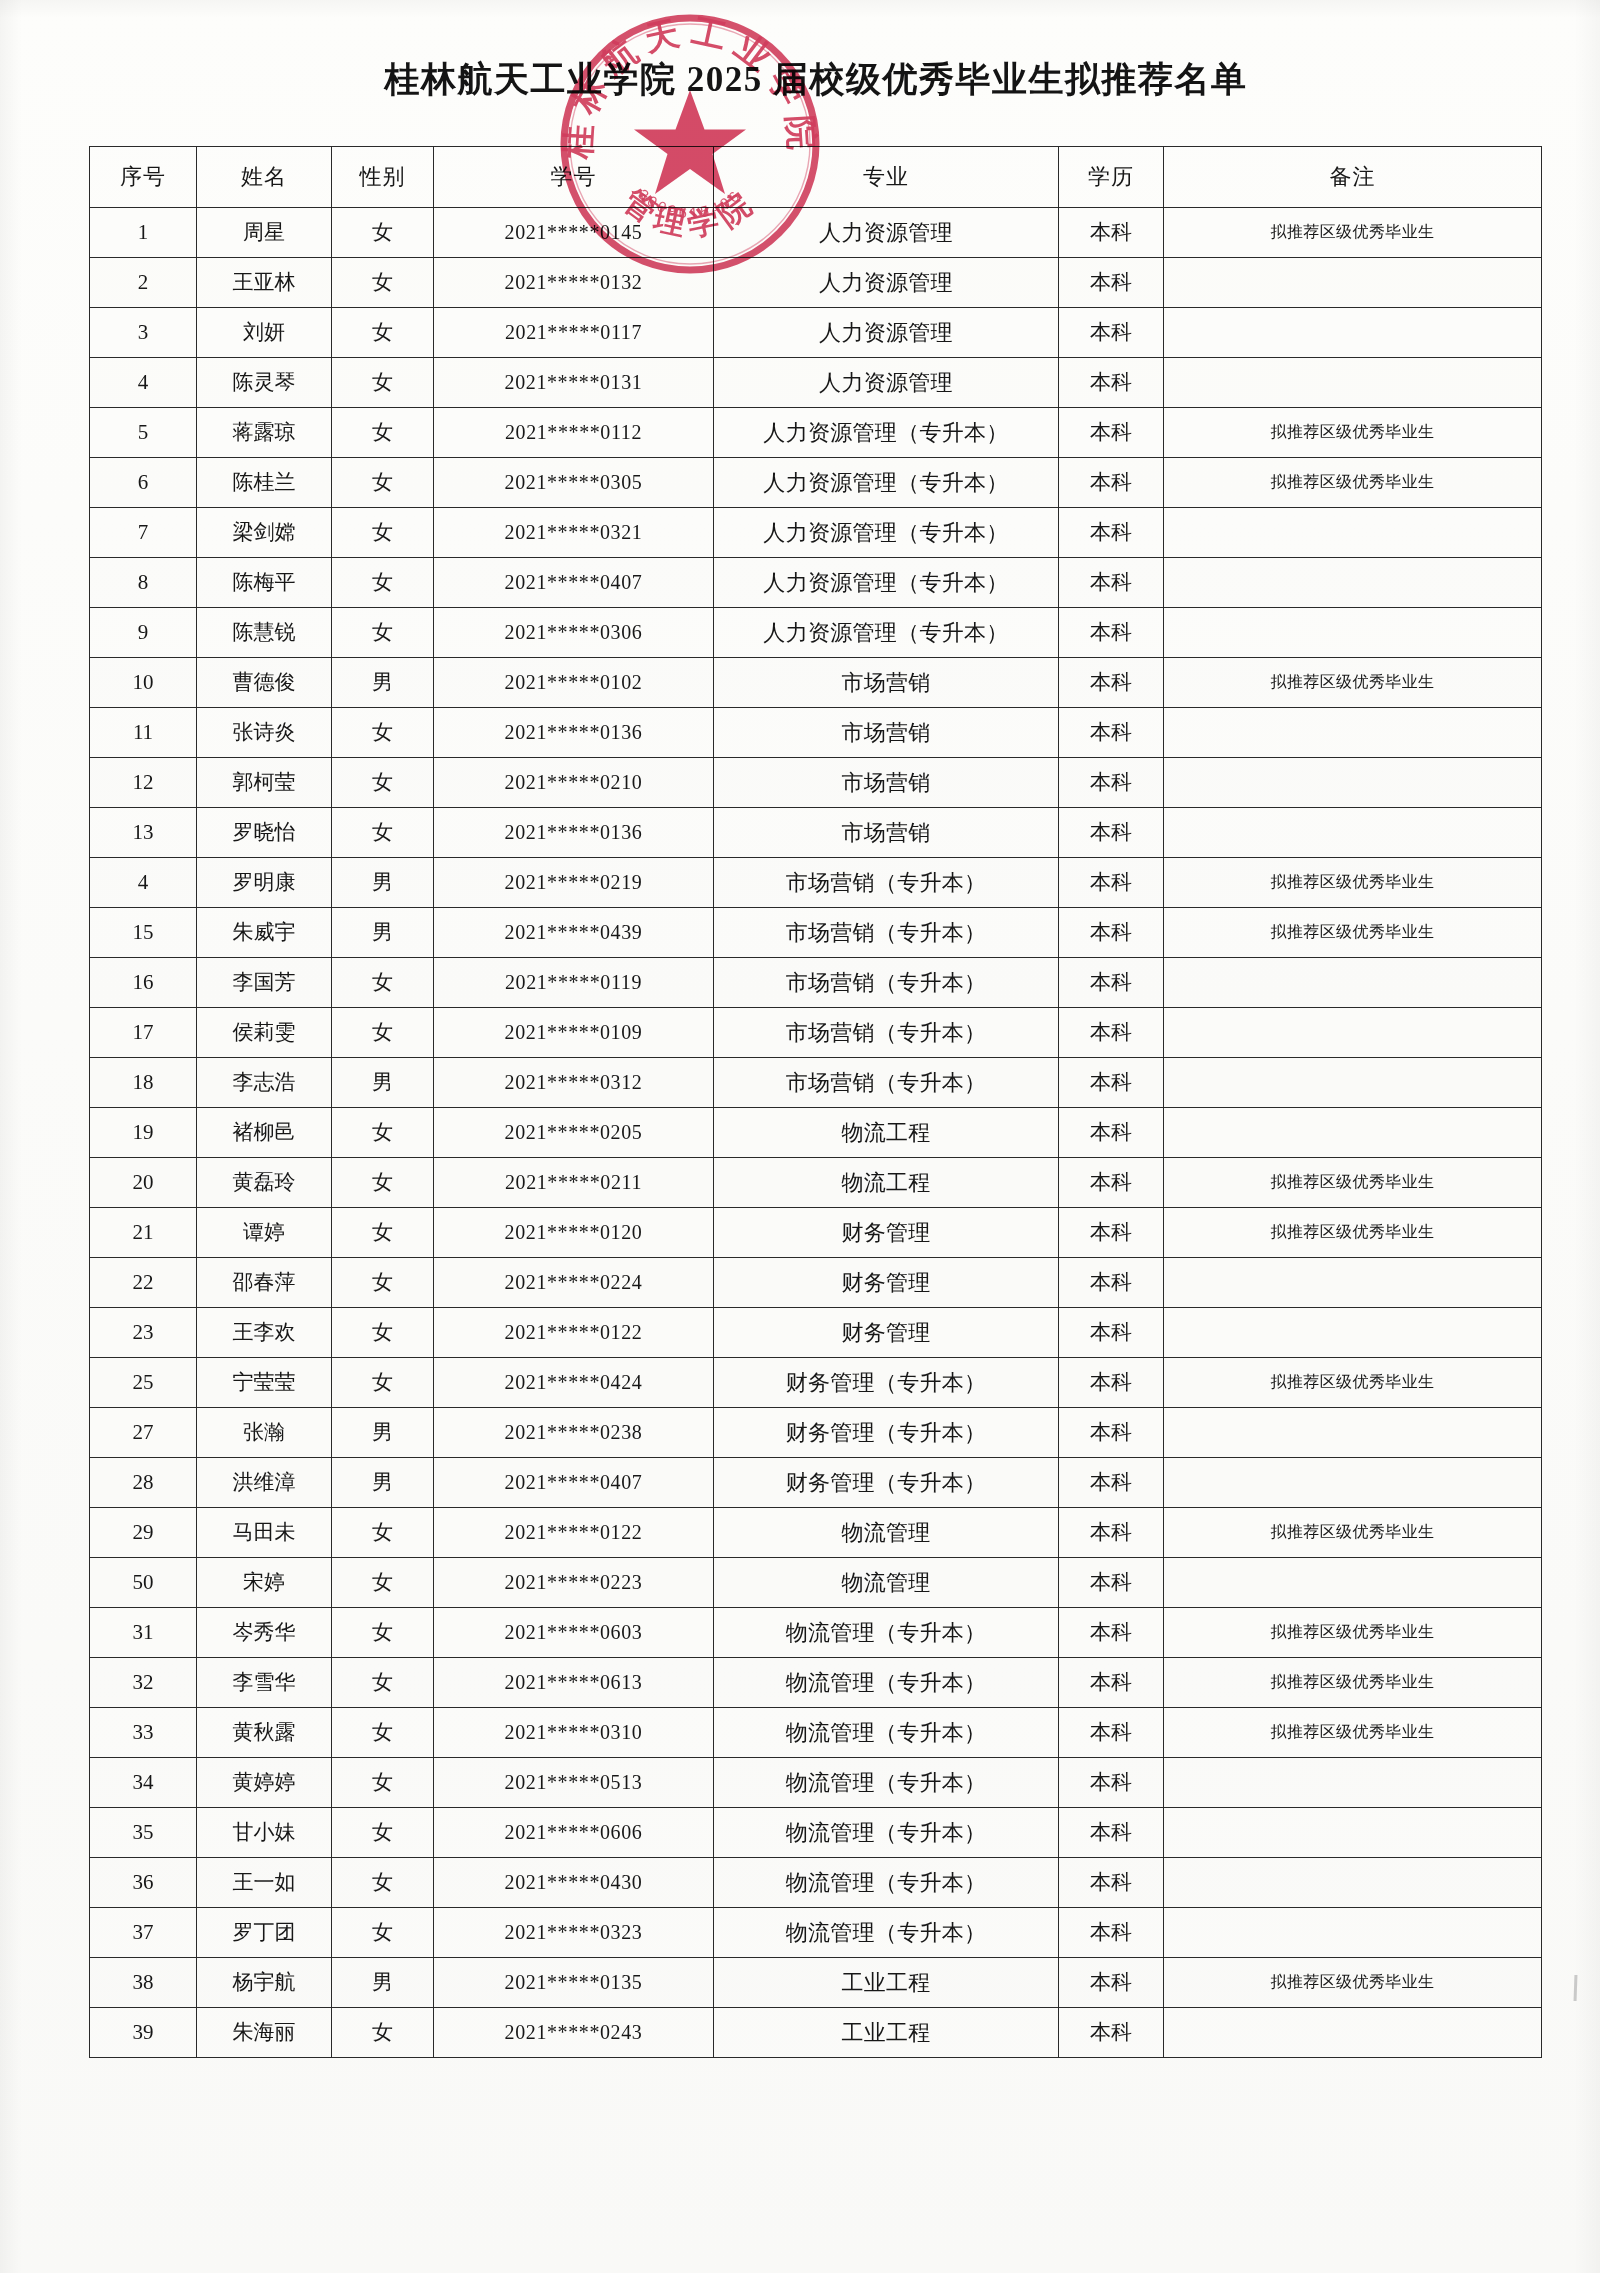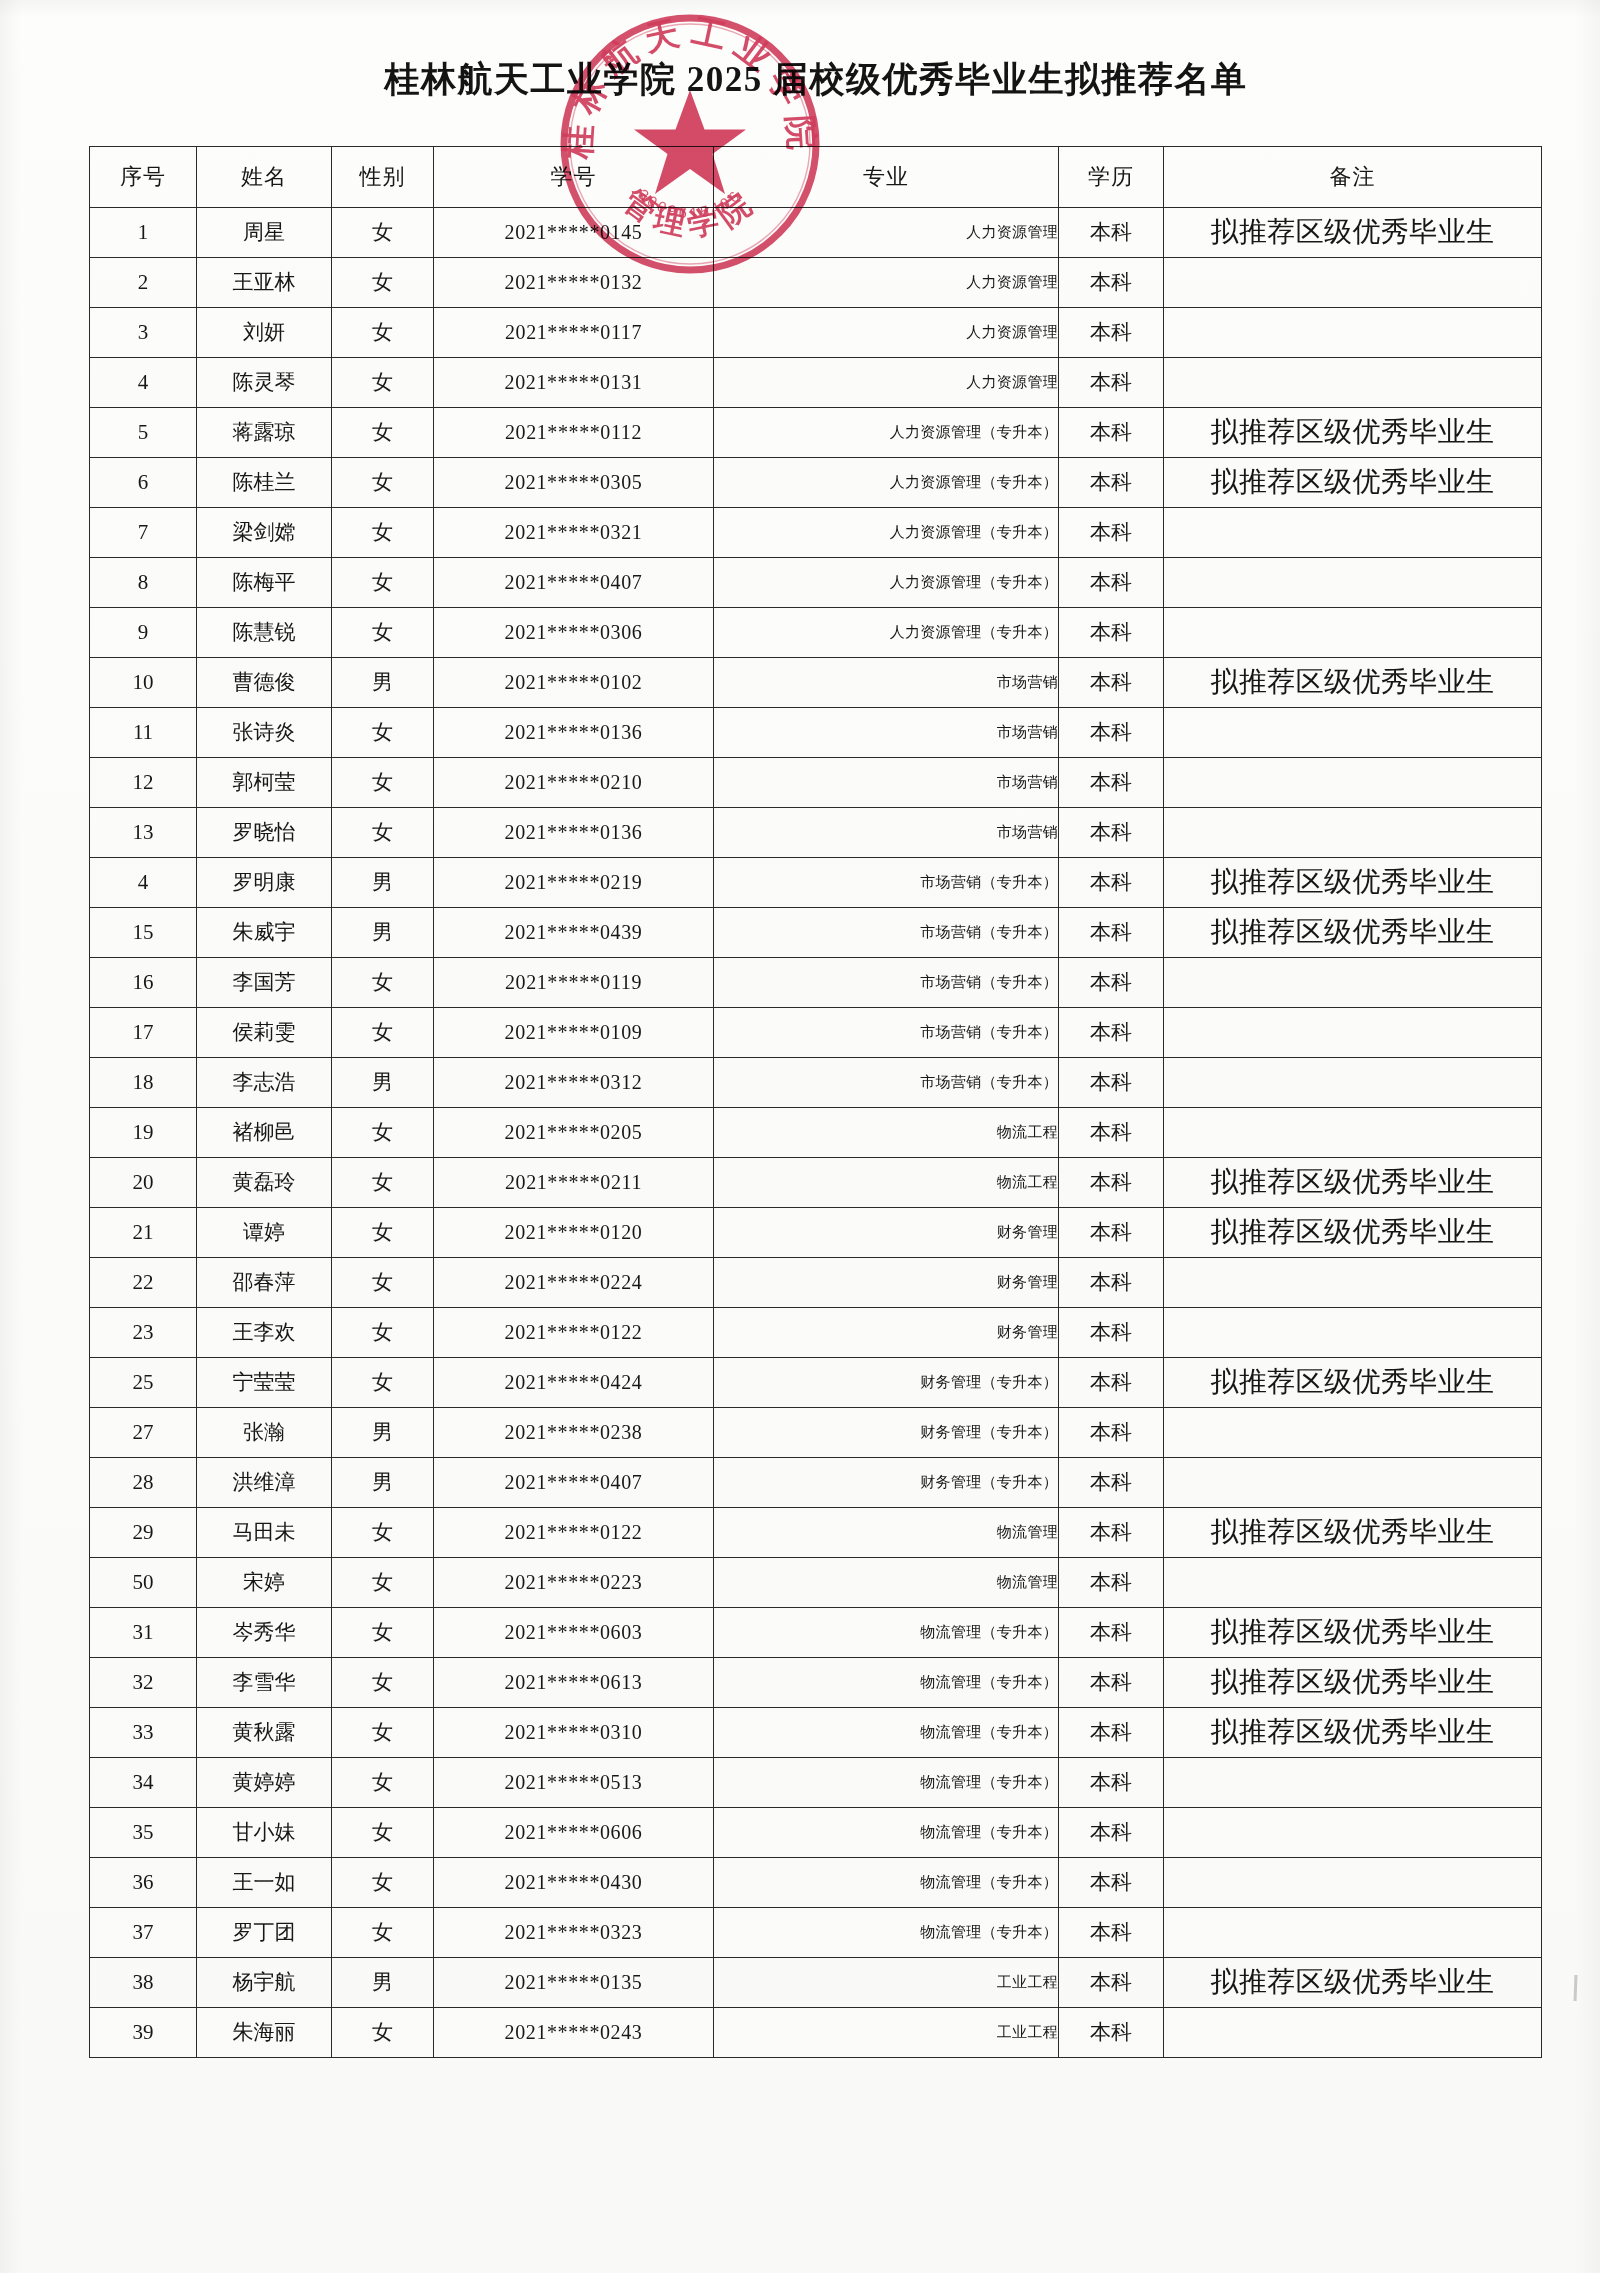--- a/index.html
+++ b/index.html
@@ -95,27 +95,26 @@
     font-weight: normal;
     font-size: 22px;
     letter-spacing: 1px;
   }
   table.roster td.sid {
     font-family: Liberation Serif, serif;
     letter-spacing: 0.6px;
     font-size: 20px;
   }
   table.roster td.remark {
-    font-size: 28px;
+    font-size: 16px;
     letter-spacing: 0.4px;
   }
   table.roster td.major {
-    font-size: 15px;
+    font-size: 22px;
     letter-spacing: 0.3px;
-    text-align: right;
   }
   table.roster tbody tr:nth-child(odd) td { background: rgba(252,252,250,0.55); }
   table.roster tbody tr:nth-child(even) td { background: rgba(249,249,247,0.4); }
 
   
   .seal {
     position: absolute;
     left: 538px;
     top: 8px;
     width: 272px;

